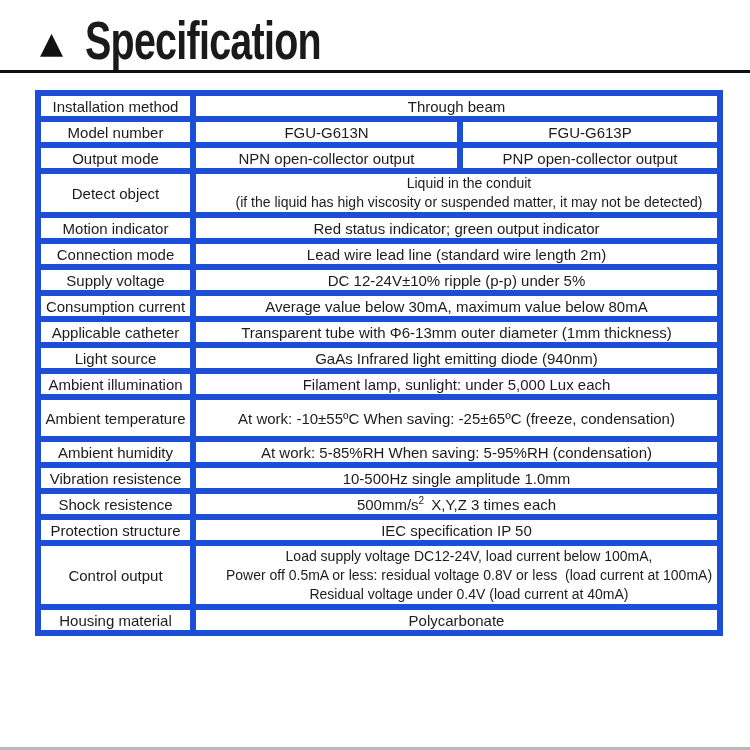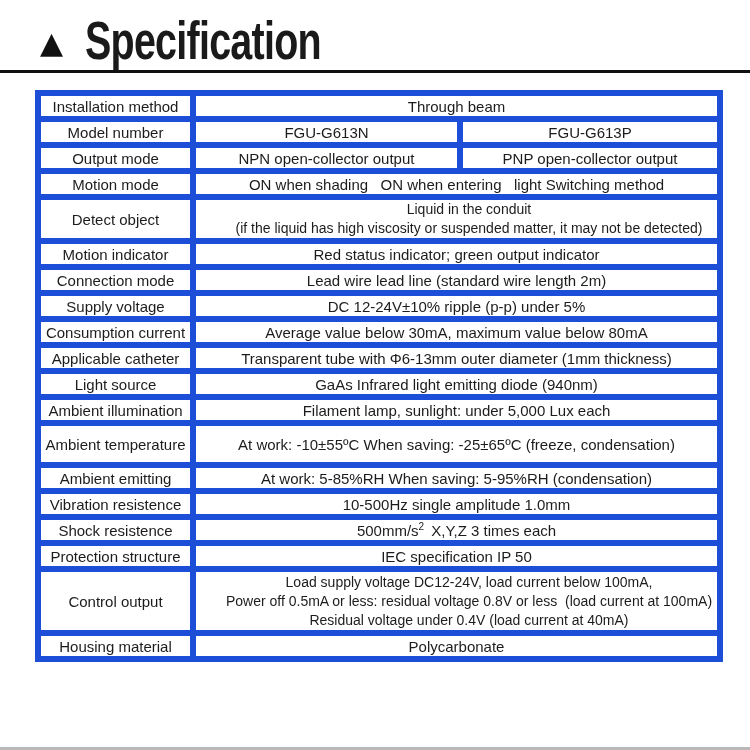--- a/index.html
+++ b/index.html
@@ -57,24 +57,20 @@
       <tr style="height: 26px;">
         <td class="lbl">Model number</td>
         <td class="val">FGU-G613N</td>
         <td class="val">FGU-G613P</td>
       </tr>
       <tr style="height: 26px;">
         <td class="lbl">Output mode</td>
         <td class="val">NPN open-collector output</td>
         <td class="val">PNP open-collector output</td>
       </tr>
-      <tr style="height: 26px;">
-        <td class="lbl">Motion mode</td>
-        <td colspan="2" class="val">ON when shading   ON when entering   light Switching method</td>
-      </tr>
       <tr style="height: 44px;">
         <td class="lbl">Detect object</td>
         <td colspan="2" class="val multi">
           <div>Liquid in the conduit</div>
           <div>(if the liquid has high viscosity or suspended matter, it may not be detected)</div>
         </td>
       </tr>
       <tr style="height: 26px;">
         <td class="lbl">Motion indicator</td>
         <td colspan="2" class="val">Red status indicator; green output indicator</td>
@@ -101,21 +97,21 @@
       </tr>
       <tr style="height: 26px;">
         <td class="lbl">Ambient illumination</td>
         <td colspan="2" class="val">Filament lamp, sunlight: under 5,000 Lux each</td>
       </tr>
       <tr style="height: 42px;">
         <td class="lbl">Ambient temperature</td>
         <td colspan="2" class="val">At work: -10±55ºC When saving: -25±65ºC (freeze, condensation)</td>
       </tr>
       <tr style="height: 26px;">
-        <td class="lbl">Ambient emitting</td>
+        <td class="lbl">Ambient humidity</td>
         <td colspan="2" class="val">At work: 5-85%RH When saving: 5-95%RH (condensation)</td>
       </tr>
       <tr style="height: 26px;">
         <td class="lbl">Vibration resistence</td>
         <td colspan="2" class="val">10-500Hz single amplitude 1.0mm</td>
       </tr>
       <tr style="height: 26px;">
         <td class="lbl">Shock resistence</td>
         <td colspan="2" class="val"><span>500mm/s</span><sup>2</sup><span style="white-space: pre;"> X,Y,Z 3 times each</span></td>
       </tr>

